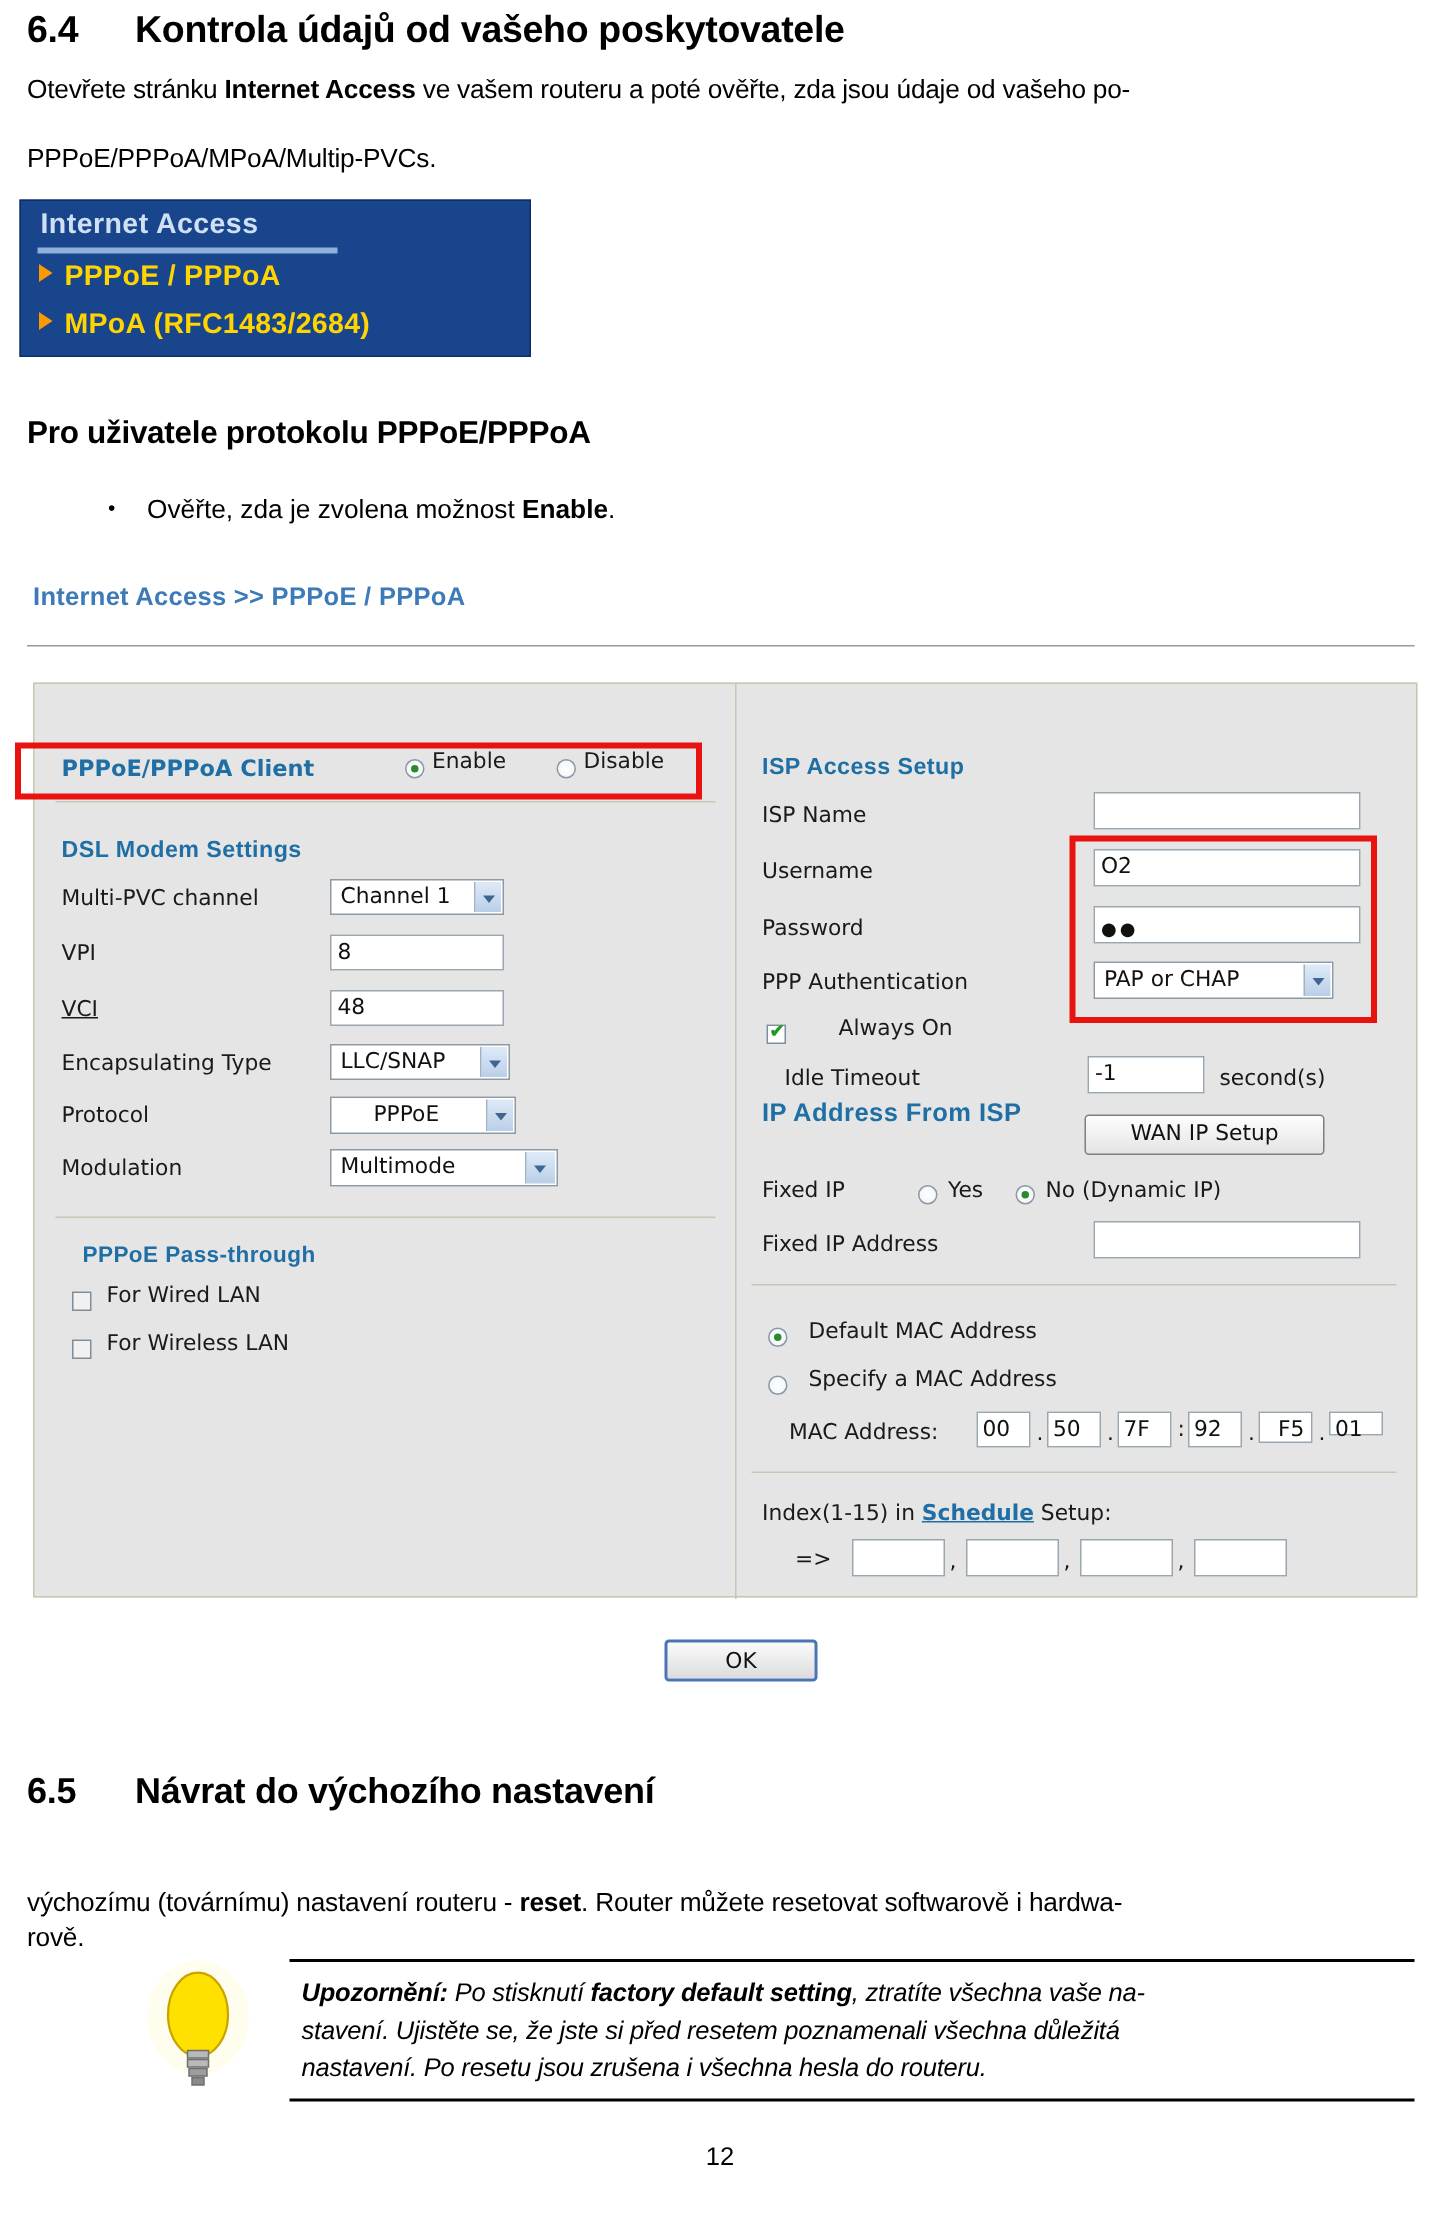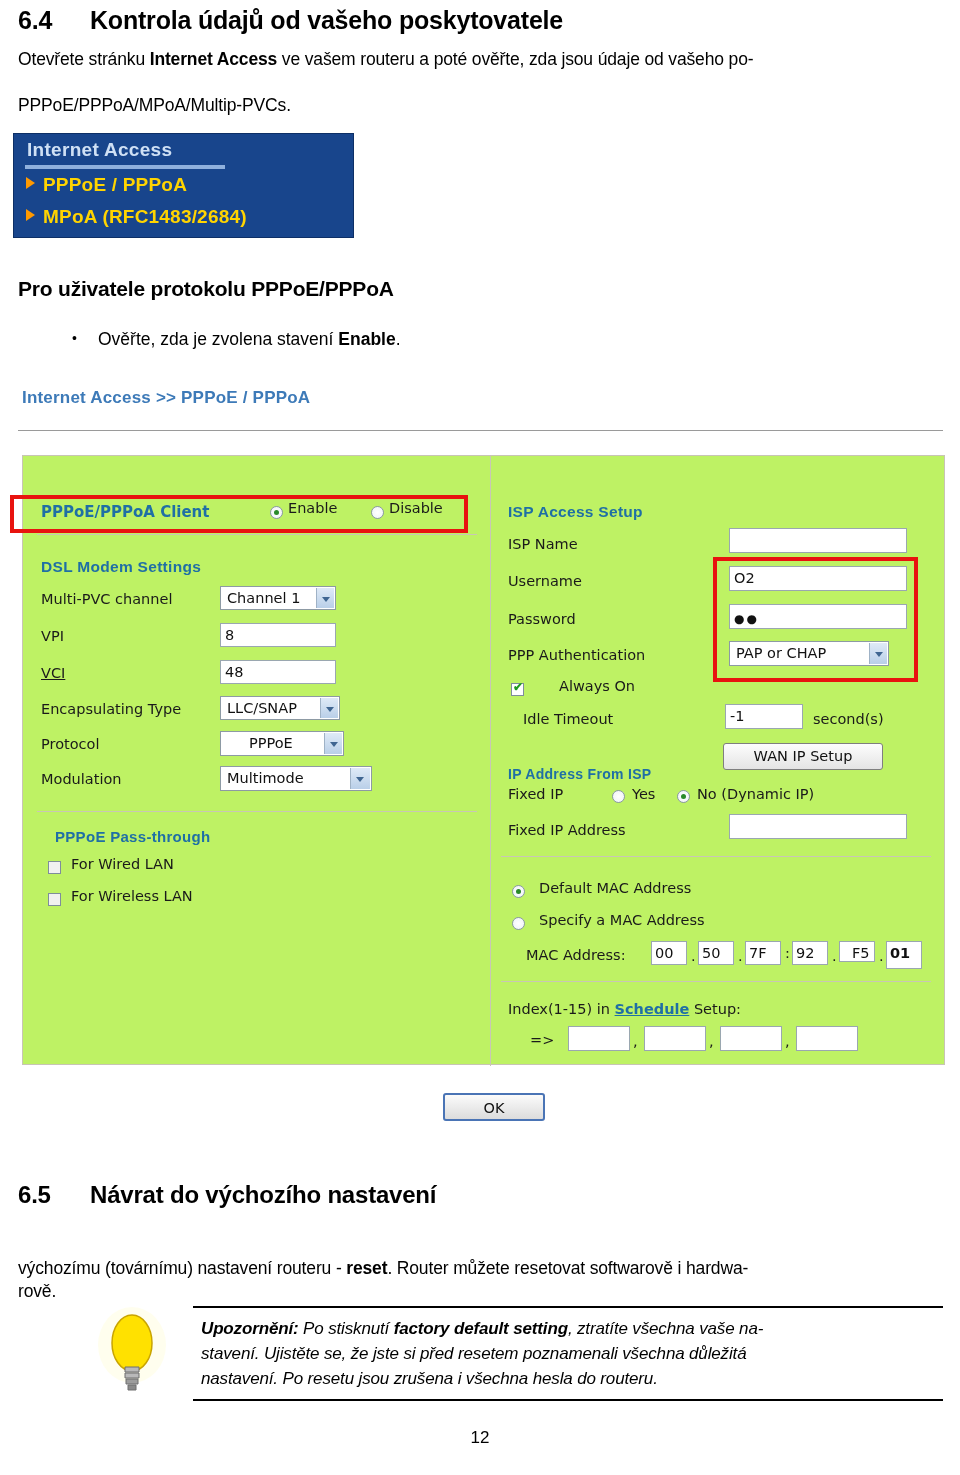--- a/index.html
+++ b/index.html
@@ -77,21 +77,21 @@
   }
   .hr-thin {
     position:absolute; left:18px; width:925px; height:1px;
     background:#9a9a9a;
   }
 
   
   .panel {
     position:absolute; left:22px; top:455px;
     width:923px; height:610px;
-    background:#bef264;
+    background:#e5e5e5;
     border:1px solid #c8c5b4;
   }
   .panel-inner { position:absolute; inset:0; }
   .vdiv {
     position:absolute; left:467px; top:0; width:1px; height:610px;
     background:#c9c6b6;
   }
 
   .sec-title {
     position:absolute;
@@ -213,21 +213,21 @@
     <span class="arw"></span><span>PPPoE / PPPoA</span>
   </div>
   <div class="ia-item" style="top:72px;">
     <span class="arw"></span><span>MPoA (RFC1483/2684)</span>
   </div>
 </div>
 
 <div class="h3" style="top:277px;">Pro uživatele protokolu PPPoE/PPPoA</div>
 
 <ul class="bullets" style="top:325px;">
-  <li><span>Ověřte, zda je zvolena stavení </span><b>Enable</b><span>.</span></li>
+  <li><span>Ověřte, zda je zvolena možnost </span><b>Enable</b><span>.</span></li>
 </ul>
 
 <div class="breadcrumb">Internet Access &gt;&gt; PPPoE / PPPoA</div>
 <div class="hr-thin" style="top:430px;"></div>
 
 <div class="sec-title" style="left:38px; top:468px; font-size:15.5px;">PPPoE / PPPoA Client Mode</div>
 
 <div class="panel">
   <div class="panel-inner">
     <div class="vdiv"></div>
@@ -299,21 +299,21 @@
       <span class="arrow"></span>
     </div>
 
     <span class="cbx on" style="left:488px; top:227px;"></span>
     <div class="lbl" style="left:508px; top:222px;margin-left:28px;">Always On</div>
 
     <div class="lbl" style="left:500px; top:255px;">Idle Timeout</div>
     <div class="tbox" style="left:702px; top:248px; width:78px; height:25px;">-1</div>
     <div class="lbl" style="left:790px; top:255px;">second(s)</div>
 
-    <div class="sec-title" style="left:485px; top:310px; font-size:14px;">IP Address From ISP</div>
+    <div class="sec-title" style="left:485px; top:276px; font-size:17px;">IP Address From ISP</div>
     <div class="btn" style="left:700px; top:287px; width:160px; height:27px; line-height:25px; border-radius:3px;">WAN IP Setup</div>
 
     <div class="lbl" style="left:485px; top:330px;">Fixed IP</div>
     <span class="radio" style="left:589px; top:334px;"></span>
     <div class="lbl" style="left:609px; top:330px;">Yes</div>
     <span class="radio on" style="left:654px; top:334px;"></span>
     <div class="lbl" style="left:674px; top:330px;">No (Dynamic IP)</div>
 
     <div class="lbl" style="left:485px; top:366px;">Fixed IP Address</div>
     <div class="tbox" style="left:706px; top:358px; width:178px; height:25px;"></div>
@@ -330,21 +330,21 @@
     <div class="tbox" style="left:628px; top:485px; width:36px; height:24px; padding:1px 3px;">00</div>
     <div class="lbl" style="left:668px; top:492px;">.</div>
     <div class="tbox" style="left:675px; top:485px; width:36px; height:24px; padding:1px 3px;">50</div>
     <div class="lbl" style="left:715px; top:492px;">.</div>
     <div class="tbox" style="left:722px; top:485px; width:36px; height:24px; padding:1px 3px;">7F</div>
     <div class="lbl" style="left:762px; top:489px;">:</div>
     <div class="tbox" style="left:769px; top:485px; width:36px; height:24px; padding:1px 3px;">92</div>
     <div class="lbl" style="left:809px; top:492px;">.</div>
     <div class="tbox" style="left:816px; top:485px; width:36px; height:21px; padding:1px 12px;">F5</div>
     <div class="lbl" style="left:856px; top:492px;">.</div>
-    <div class="tbox" style="left:863px; top:485px; width:36px; height:28px; padding:1px 3px;font-weight:bold;">01</div>
+    <div class="tbox" style="left:863px; top:485px; width:36px; height:16px; padding:1px 3px;">01</div>
 
     <div class="hr-panel" style="left:478px; top:525px; width:430px;"></div>
 
     <div class="lbl" style="left:485px; top:545px;">
       <span>Index(1-15) in </span><span class="lnk">Schedule</span><span> Setup:</span>
     </div>
 
     <div class="lbl" style="left:507px; top:576px;">=&gt;</div>
     <div class="tbox" style="left:545px; top:570px; width:62px; height:25px;"></div>
     <div class="lbl" style="left:610px; top:577px;">,</div>

